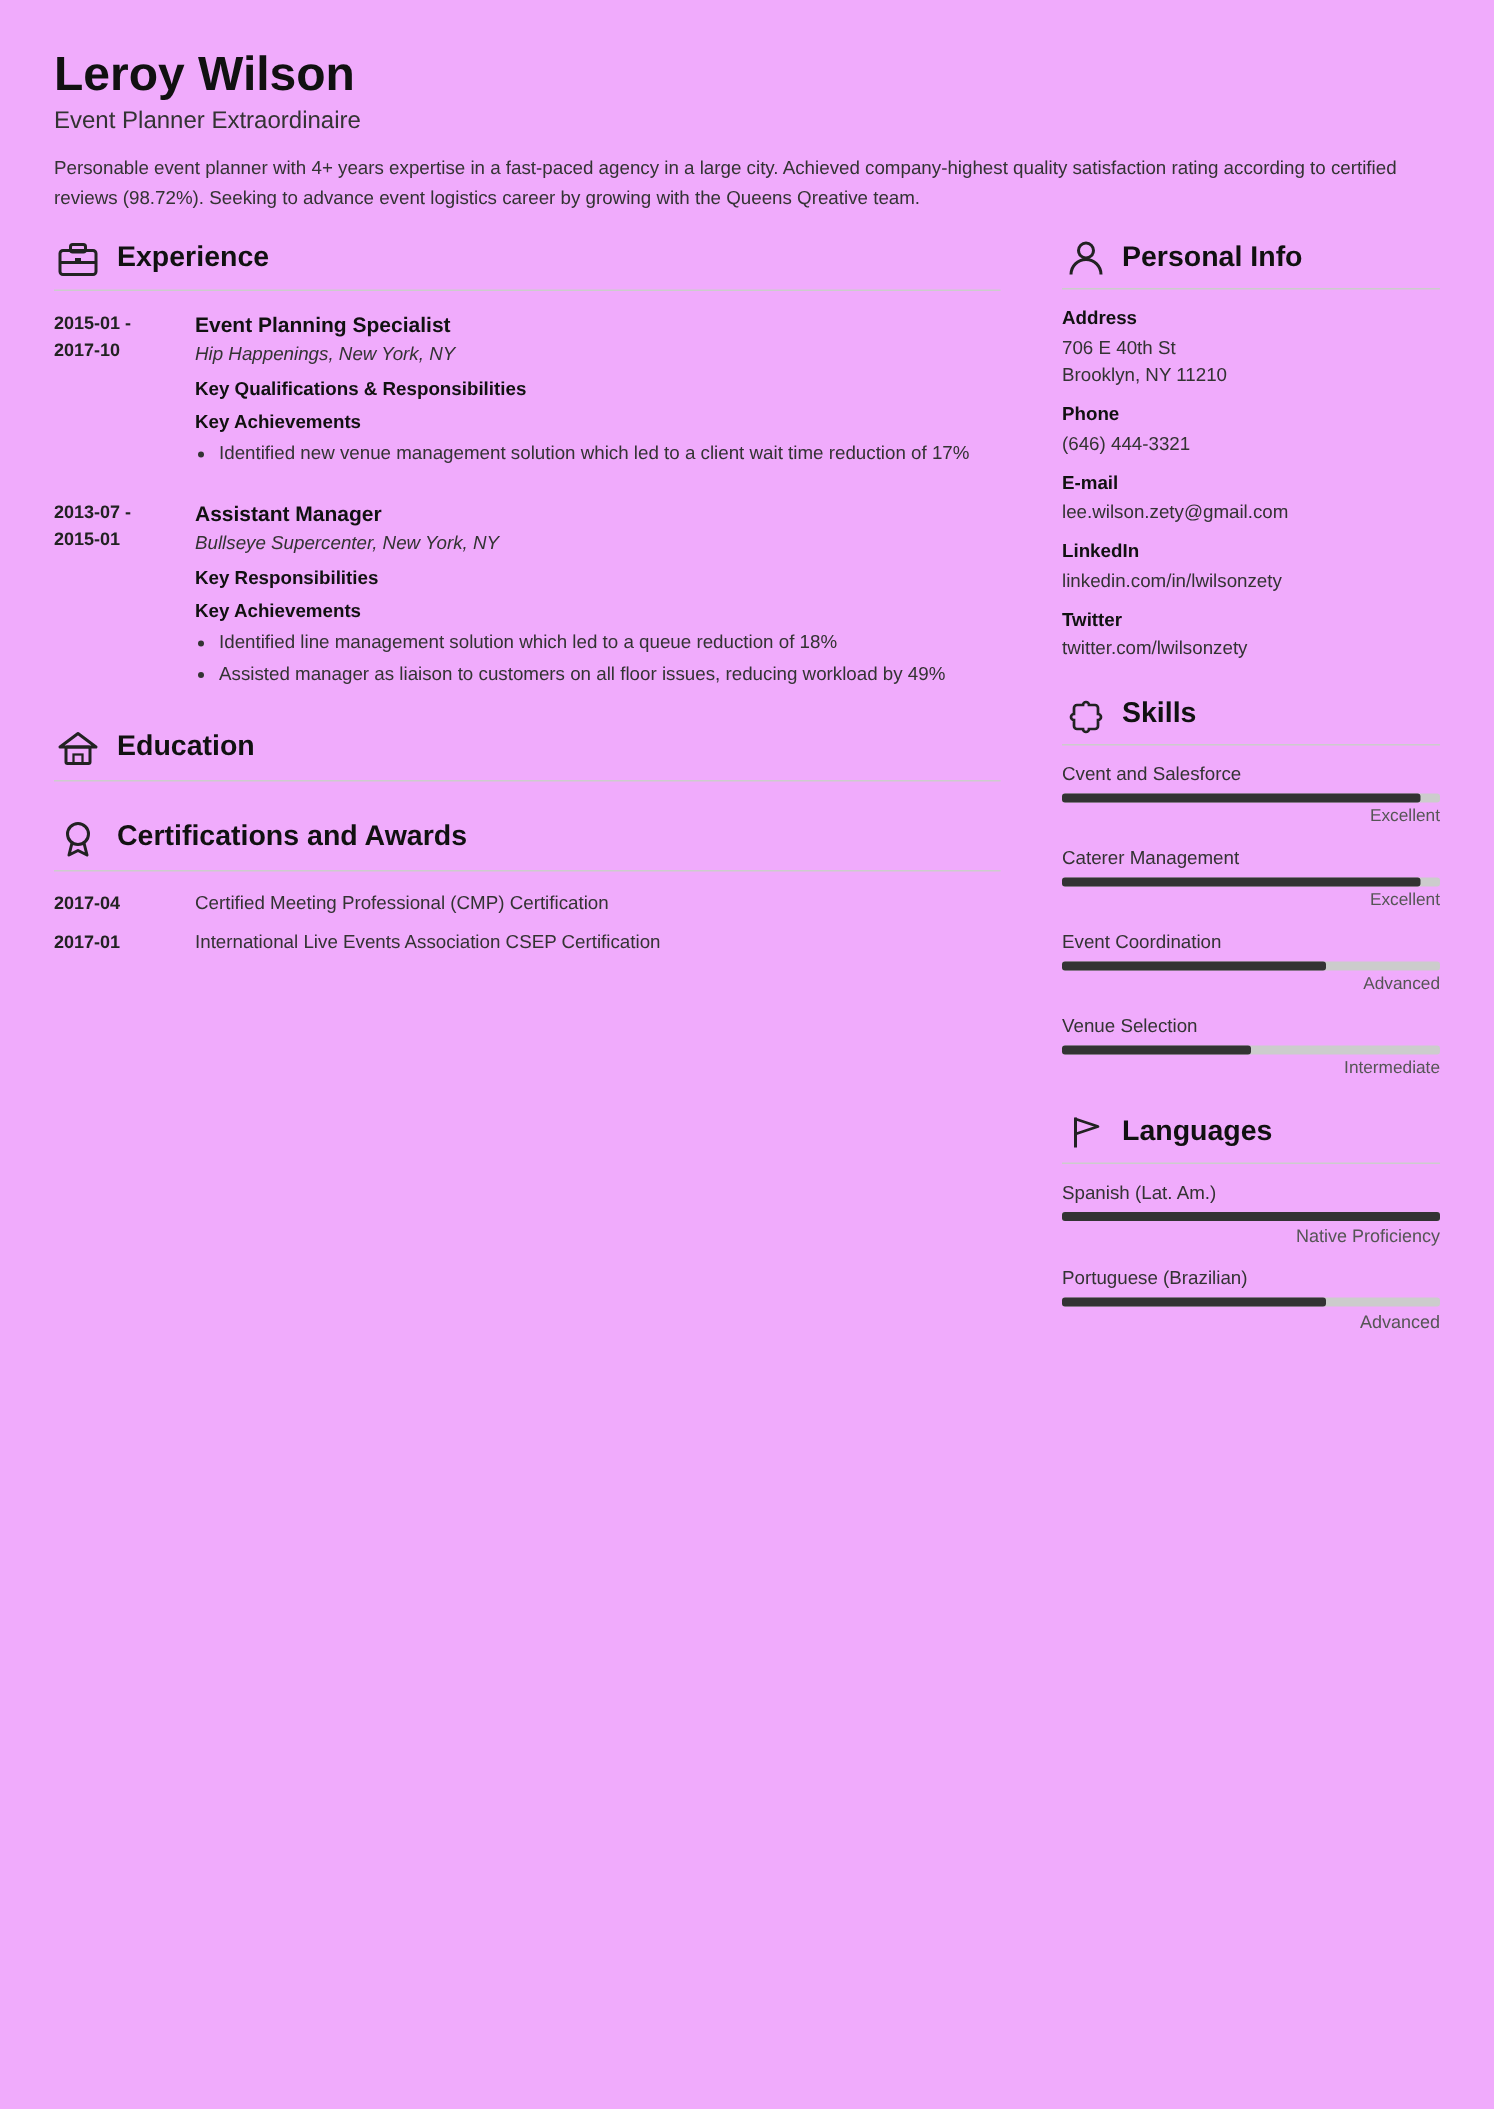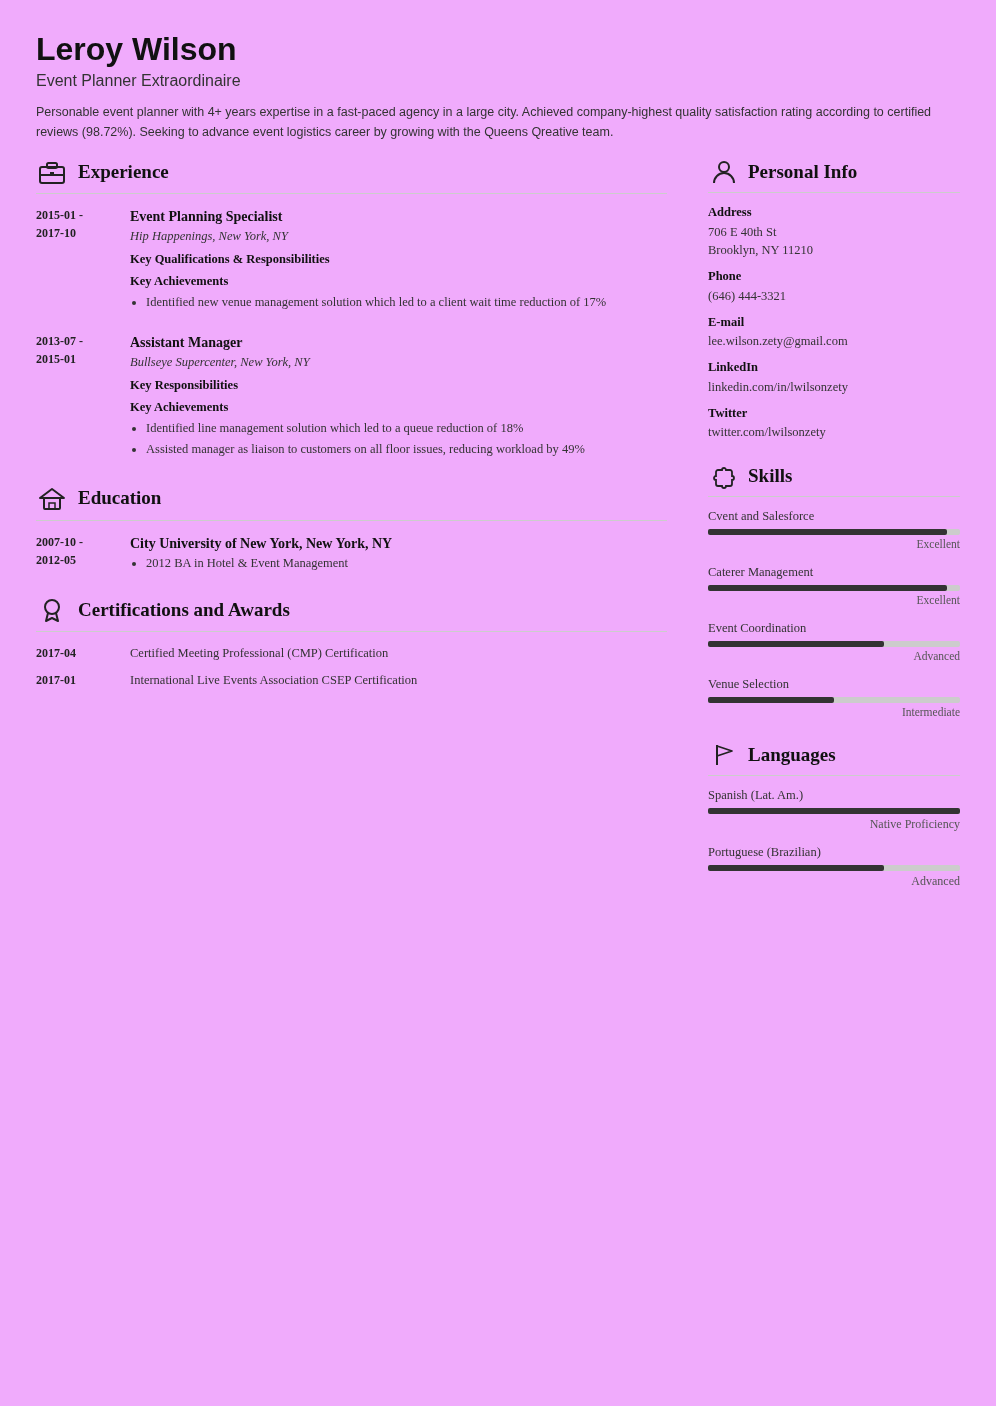--- a/index.html
+++ b/index.html
@@ -34,21 +34,20 @@
     .header .summary {
       font-size: 12.5px;
       color: #333;
       margin-top: 10px;
       line-height: 1.55;
     }
     .main-content {
       display: flex;
       gap: 41px;
       margin-top: 0;
-      font-family: Liberation Serif, serif;
     }
     .left-col {
       flex: 1 1 0;
       min-width: 0;
     }
     .right-col {
       width: 252px;
       flex-shrink: 0;
     }
     .section {
@@ -301,29 +300,20 @@
           <div class="section-icon">
 
             <svg viewBox="0 0 28 28" fill="none" xmlns="http://www.w3.org/2000/svg">
               <polygon points="14,4 26,13 2,13" stroke="#222" stroke-width="2" fill="none" stroke-linejoin="round"></polygon>
               <rect x="6" y="13" width="16" height="11" rx="1" stroke="#222" stroke-width="2" fill="none"></rect>
               <rect x="11" y="18" width="6" height="6" stroke="#222" stroke-width="1.5" fill="none"></rect>
             </svg>
           </div>
           <h2>Education</h2>
         </div>
-        <div class="edu-entry">
-          <div class="edu-dates">2007-10 -<br>2012-05</div>
-          <div class="edu-body">
-            <h3>City University of New York, New York, NY</h3>
-            <ul>
-              <li>2012 BA in Hotel &amp; Event Management</li>
-            </ul>
-          </div>
-        </div>
       </div>
 
       <div class="section">
         <div class="section-header">
           <div class="section-icon">
 
             <svg viewBox="0 0 28 28" fill="none" xmlns="http://www.w3.org/2000/svg">
               <circle cx="14" cy="11" r="7" stroke="#222" stroke-width="2" fill="none"></circle>
               <path d="M10 17l-2 8 6-3 6 3-2-8" stroke="#222" stroke-width="2" fill="none" stroke-linejoin="round"></path>
             </svg>

